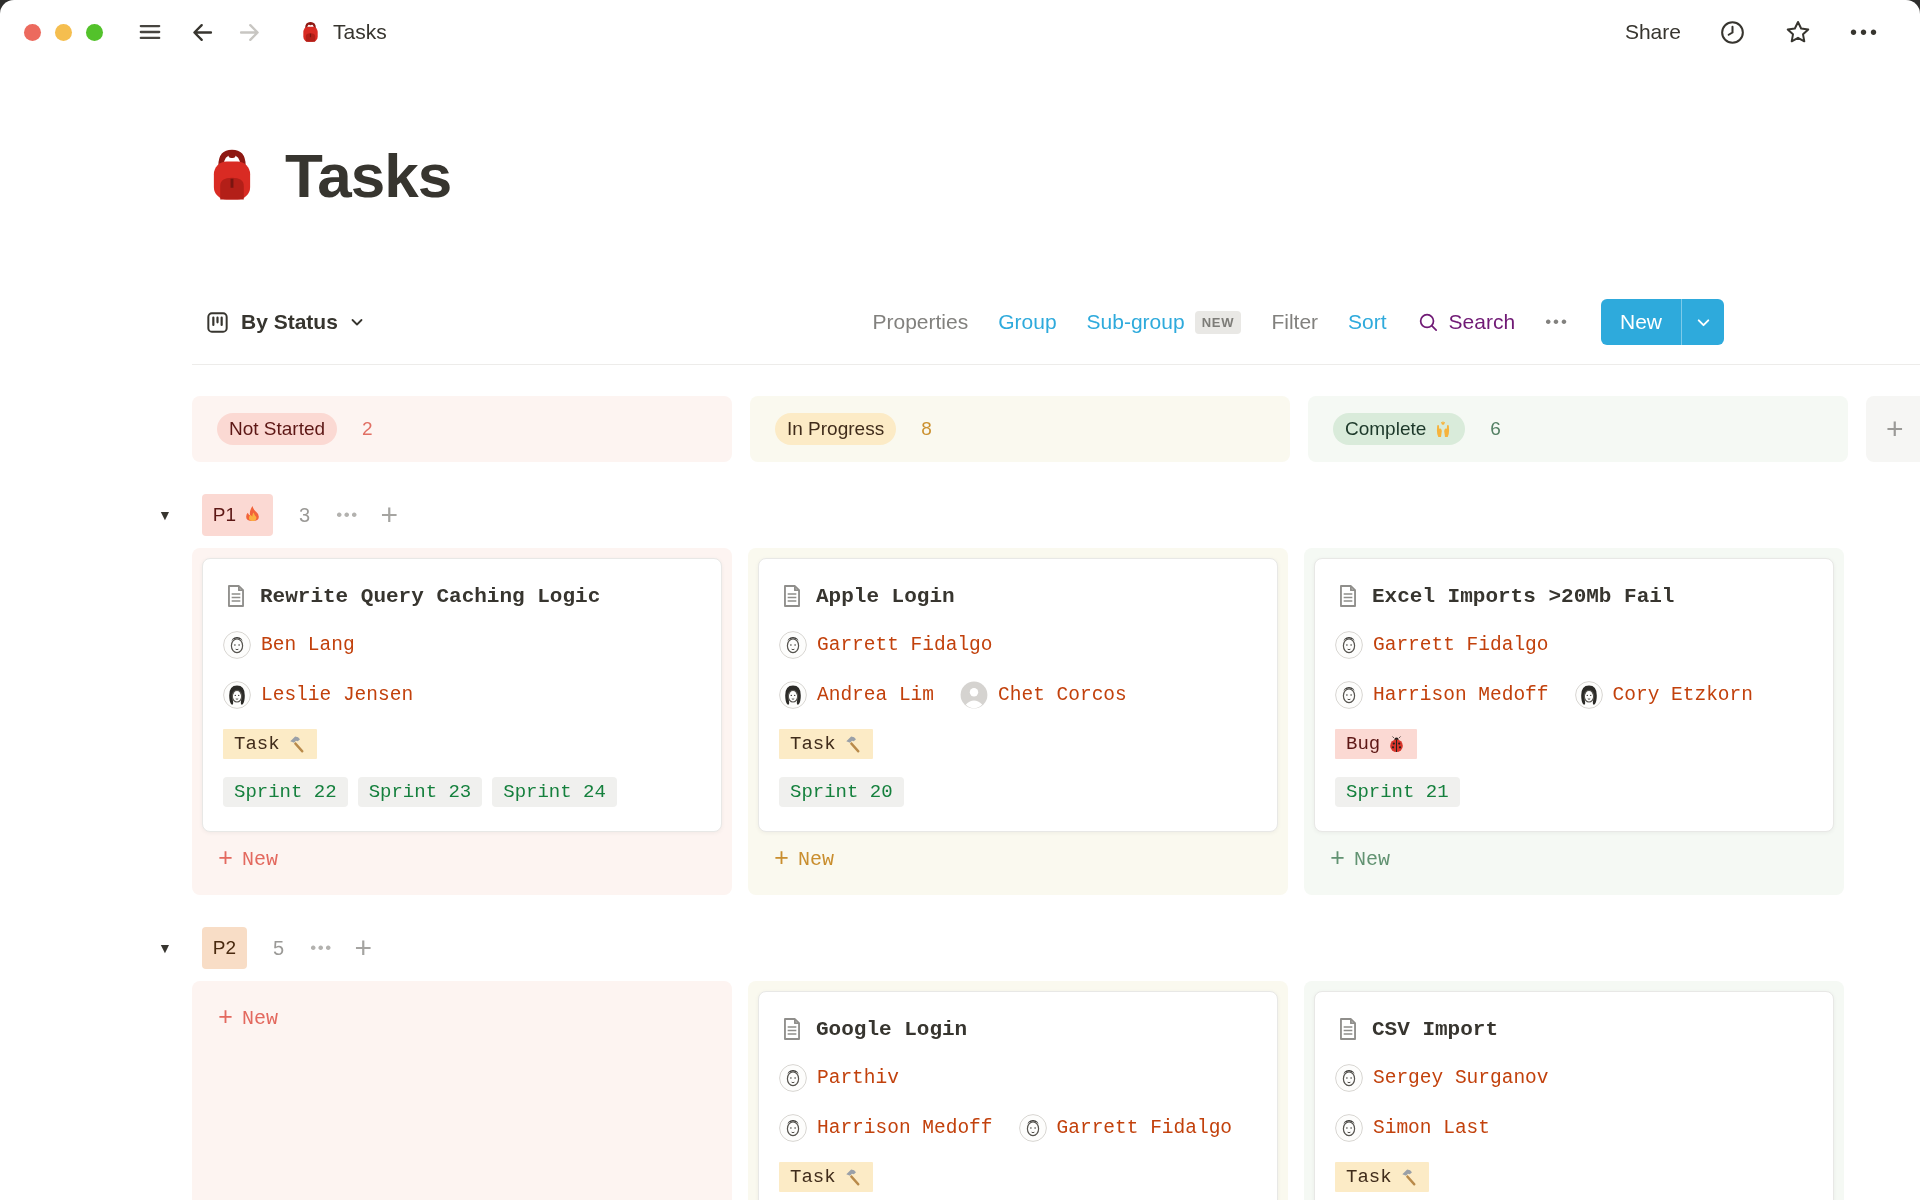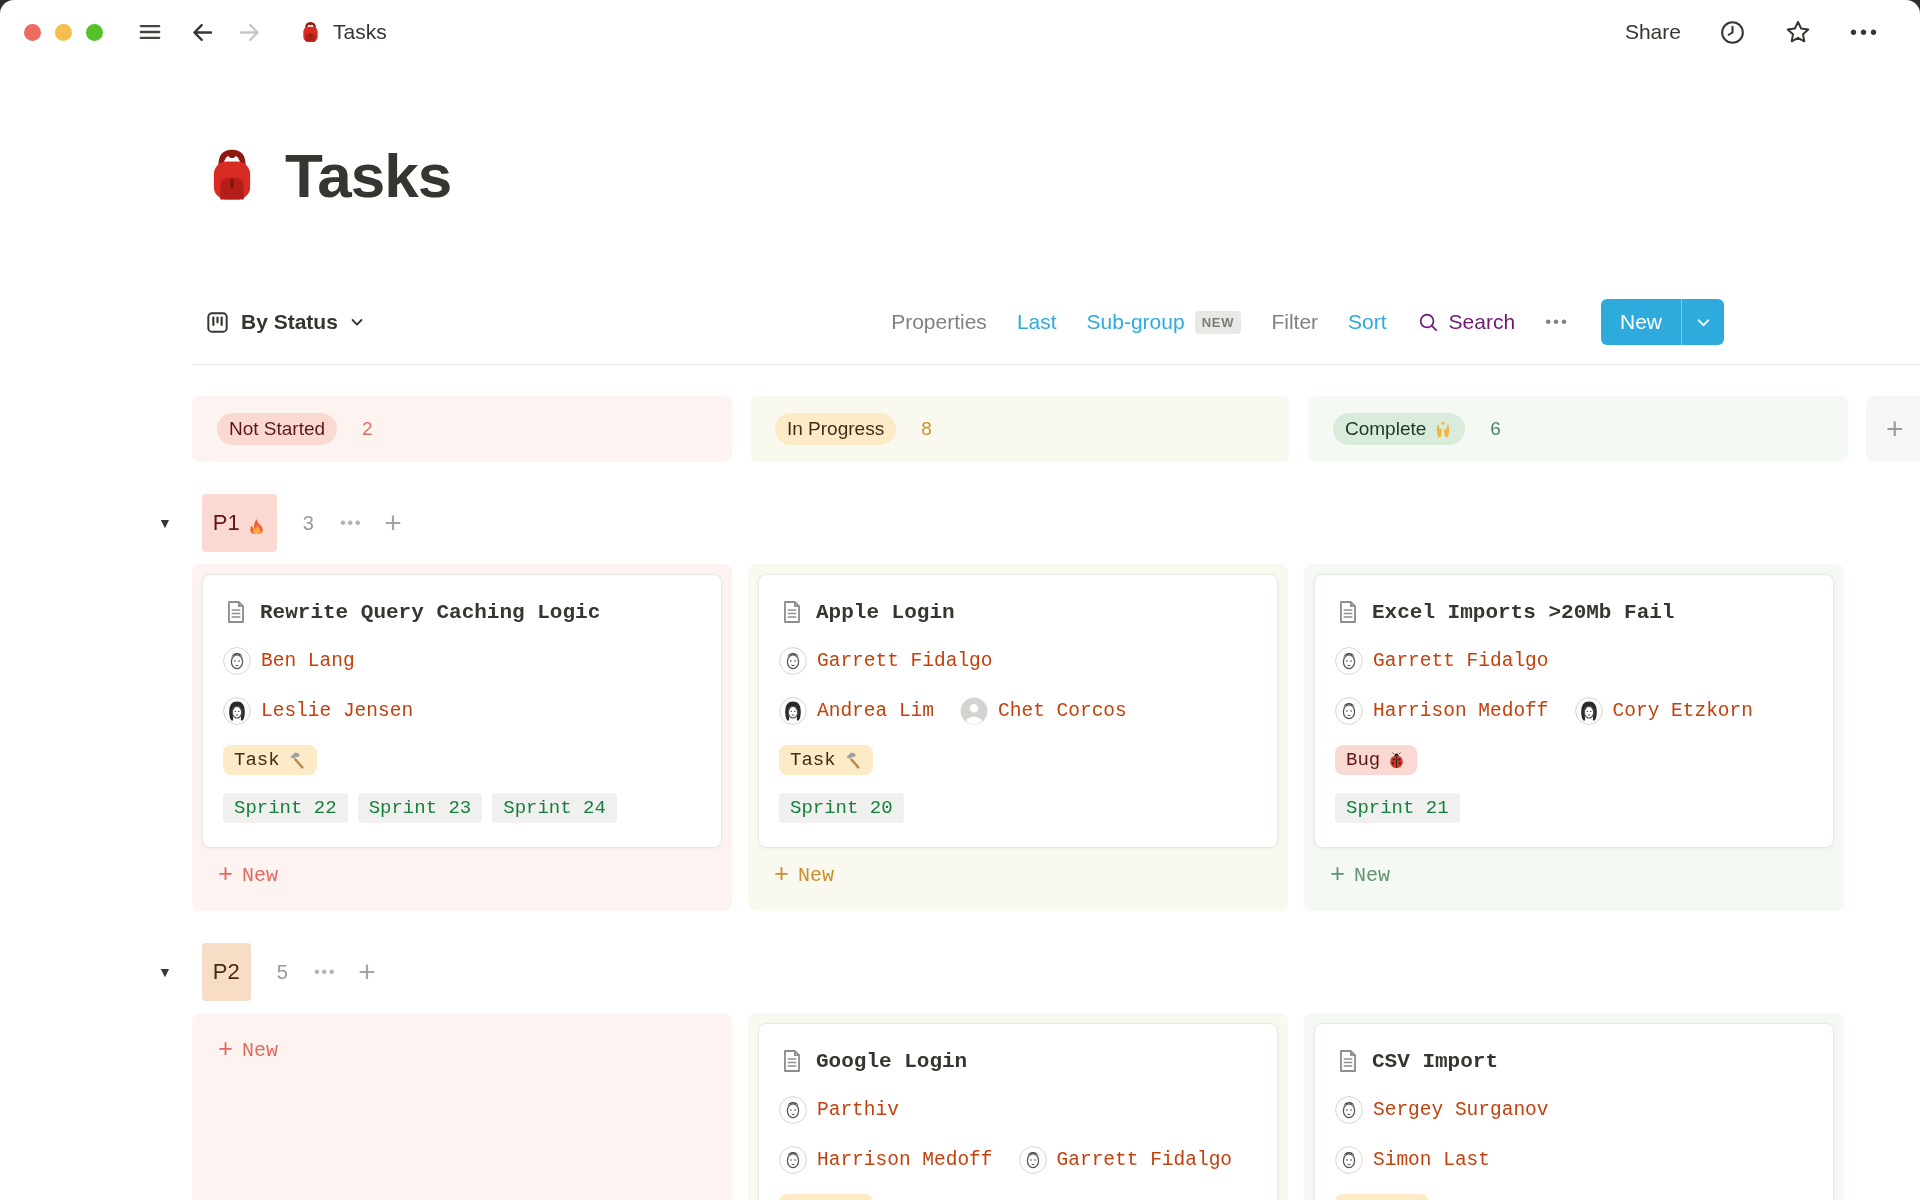--- a/index.html
+++ b/index.html
@@ -63,38 +63,38 @@
   .pill-orange { background: #F8DDC6; color: #49290E; }
   .count { font-size: 19px; }
   .count-red { color: #E16F64; }
   .count-yellow { color: #CB912F; }
   .count-green { color: #548164; }
   .add-col { width: 80px; height: 66px; border-radius: 8px; background: #F6F6F4; display: flex; align-items: center; padding-left: 20px; flex: none; }
   .plus-glyph { font-size: 30px; font-weight: 300; color: #9B9A97; line-height: 1; }
   
   .group-row { margin: 32px 0 0 158px; display: flex; align-items: center; }
   .collapse-tri { font-size: 14px; color: #37352F; }
-  .group-pill { margin-left: 30px; display: inline-flex; align-items: flex-end; gap: 7px; padding: 16px 11px; border-radius: 4px; font-size: 22px; font-weight: 500; }
+  .group-pill { margin-left: 30px; display: inline-flex; align-items: flex-start; gap: 7px; padding: 10px 11px; border-radius: 4px; font-size: 19px; font-weight: 500; }
   .group-count { margin-left: 26px; font-size: 20px; color: #9B9A97; }
   .group-dots { margin-left: 26px; font-size: 17px; letter-spacing: 1.5px; color: #B3B2AF; }
   .group-plus { margin-left: 22px; font-size: 30px; font-weight: 300; color: #A5A4A1; line-height: .8; }
   .group-cols { margin: 12px 0 0 192px; display: flex; gap: 16px; align-items: flex-start; font-family: Liberation Mono, monospace; }
   .col-area { width: 540px; border-radius: 8px; padding: 10px 10px 6px; flex: none; }
   .col-area-tall { height: 420px; }
   
   .card { background: #fff; border: 1px solid #E8E8E6; border-radius: 8px; box-shadow: 0 1px 4px rgba(15,15,15,.05); padding: 24px 20px; cursor: pointer; }
   .card-title-row { display: flex; align-items: center; gap: 11px; }
   .card-title { font-size: 21px; font-weight: 600; color: #37352F; }
   .person-row { margin-top: 22px; display: flex; align-items: center; gap: 10px; }
   .person { display: flex; align-items: center; gap: 10px; }
   .person + .person { margin-left: 16px; }
   .avatar { width: 28px; height: 28px; flex: none; display: flex; }
   .person-name { font-size: 19.5px; color: #c2410c; }
   .tag-row { margin-top: 20px; }
-  .pill-tag { display: inline-flex; align-items: center; gap: 7px; padding: 4px 11px; border-radius: 8px; font-size: 19px; }
+  .pill-tag { display: inline-flex; align-items: center; gap: 7px; padding: 4px 11px; border-radius: 1px; font-size: 19px; }
   .sprint-row { margin-top: 18px; display: flex; gap: 10px; }
   .chip { background: #F0F0EE; border-radius: 4px; padding: 4px 11px; font-size: 19px; color: #15803d; }
   .new-row { display: flex; align-items: center; gap: 9px; padding: 15px 16px 17px; font-size: 20px; cursor: pointer; }
   .new-row .plus { font-size: 25px; font-weight: 300; line-height: 1; }
   .new-red { color: #E3695F; }
   .new-yellow { color: #C98E2E; }
   .new-green { color: #629372; }
   svg { display: block; }
 </style>
 </head>
@@ -252,21 +252,21 @@
         </span>
       <span>By Status</span>
       <span style="color:#37352F">
           <svg width="16" height="16">
             <use href="#ic-chev"></use>
           </svg>
         </span>
     </div>
     <div class="controls-right">
       <span class="link-gray">Properties</span>
-      <span class="link-blue">Last</span>
+      <span class="link-blue">Group</span>
       <span class="subgroup-wrap">
         <span class="link-blue">Sub-group</span>
         <span class="badge-new">NEW</span>
       </span>
       <span class="link-gray">Filter</span>
       <span class="link-blue">Sort</span>
       <span class="search">
         <span>
             <svg width="23" height="23">
               <use href="#ic-search"></use>

